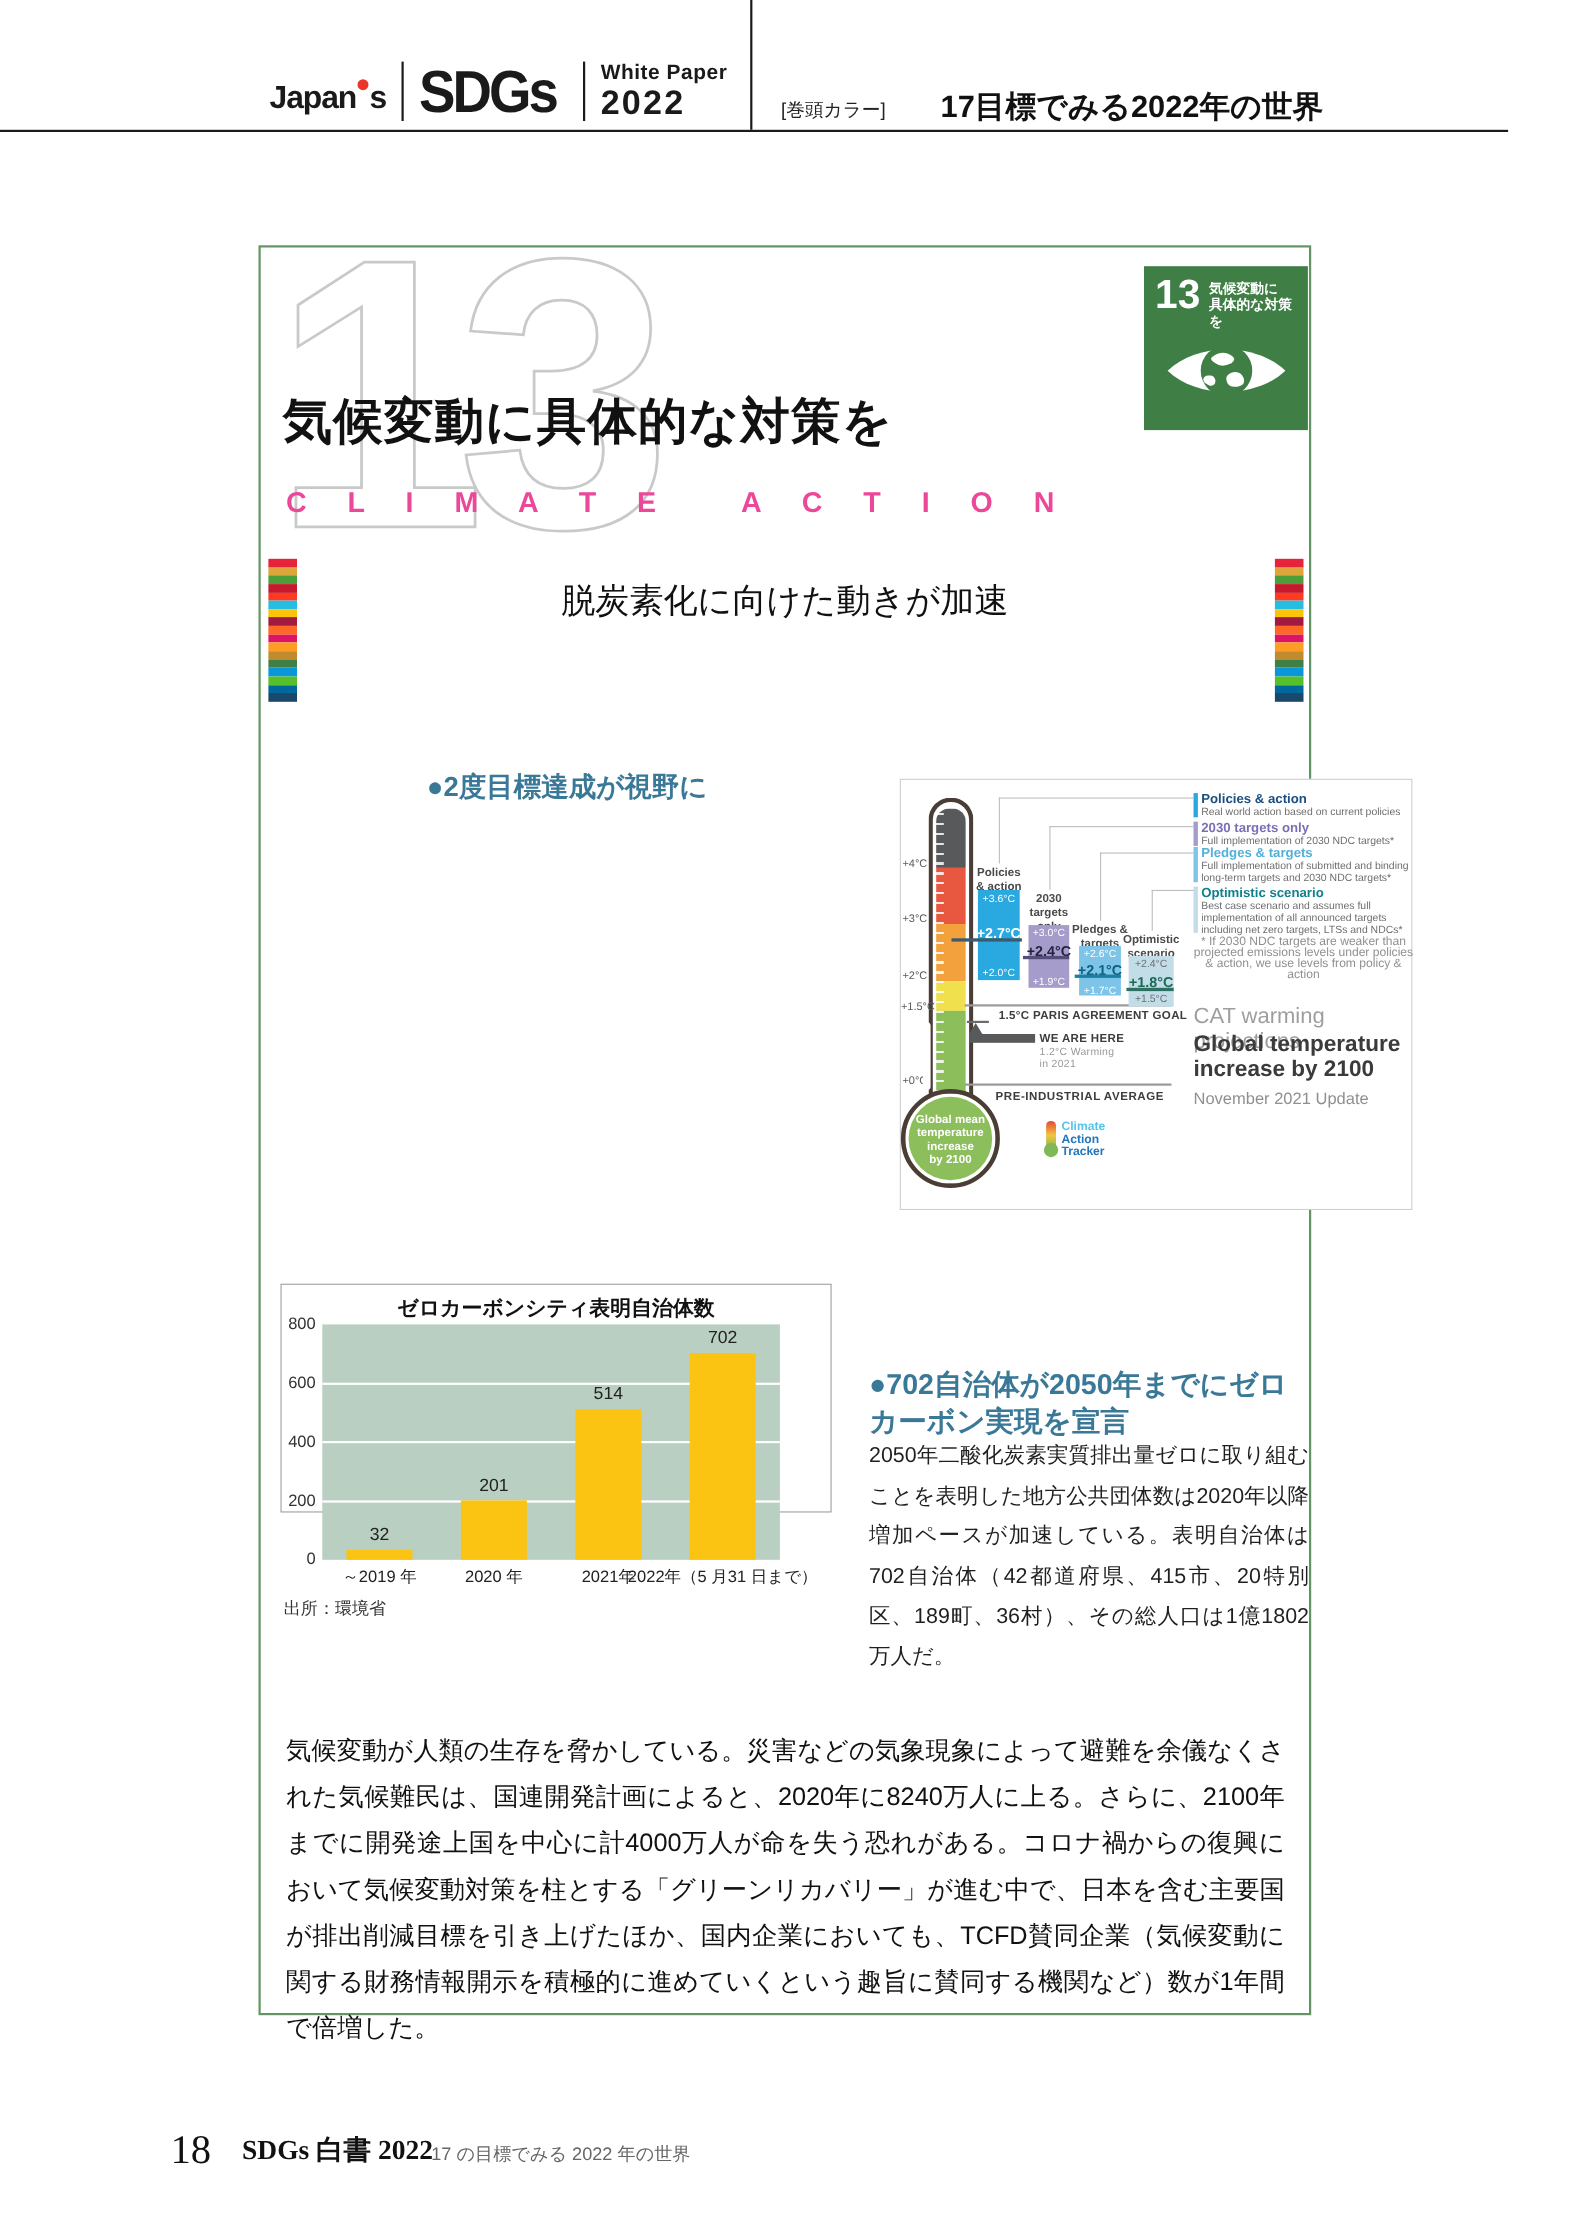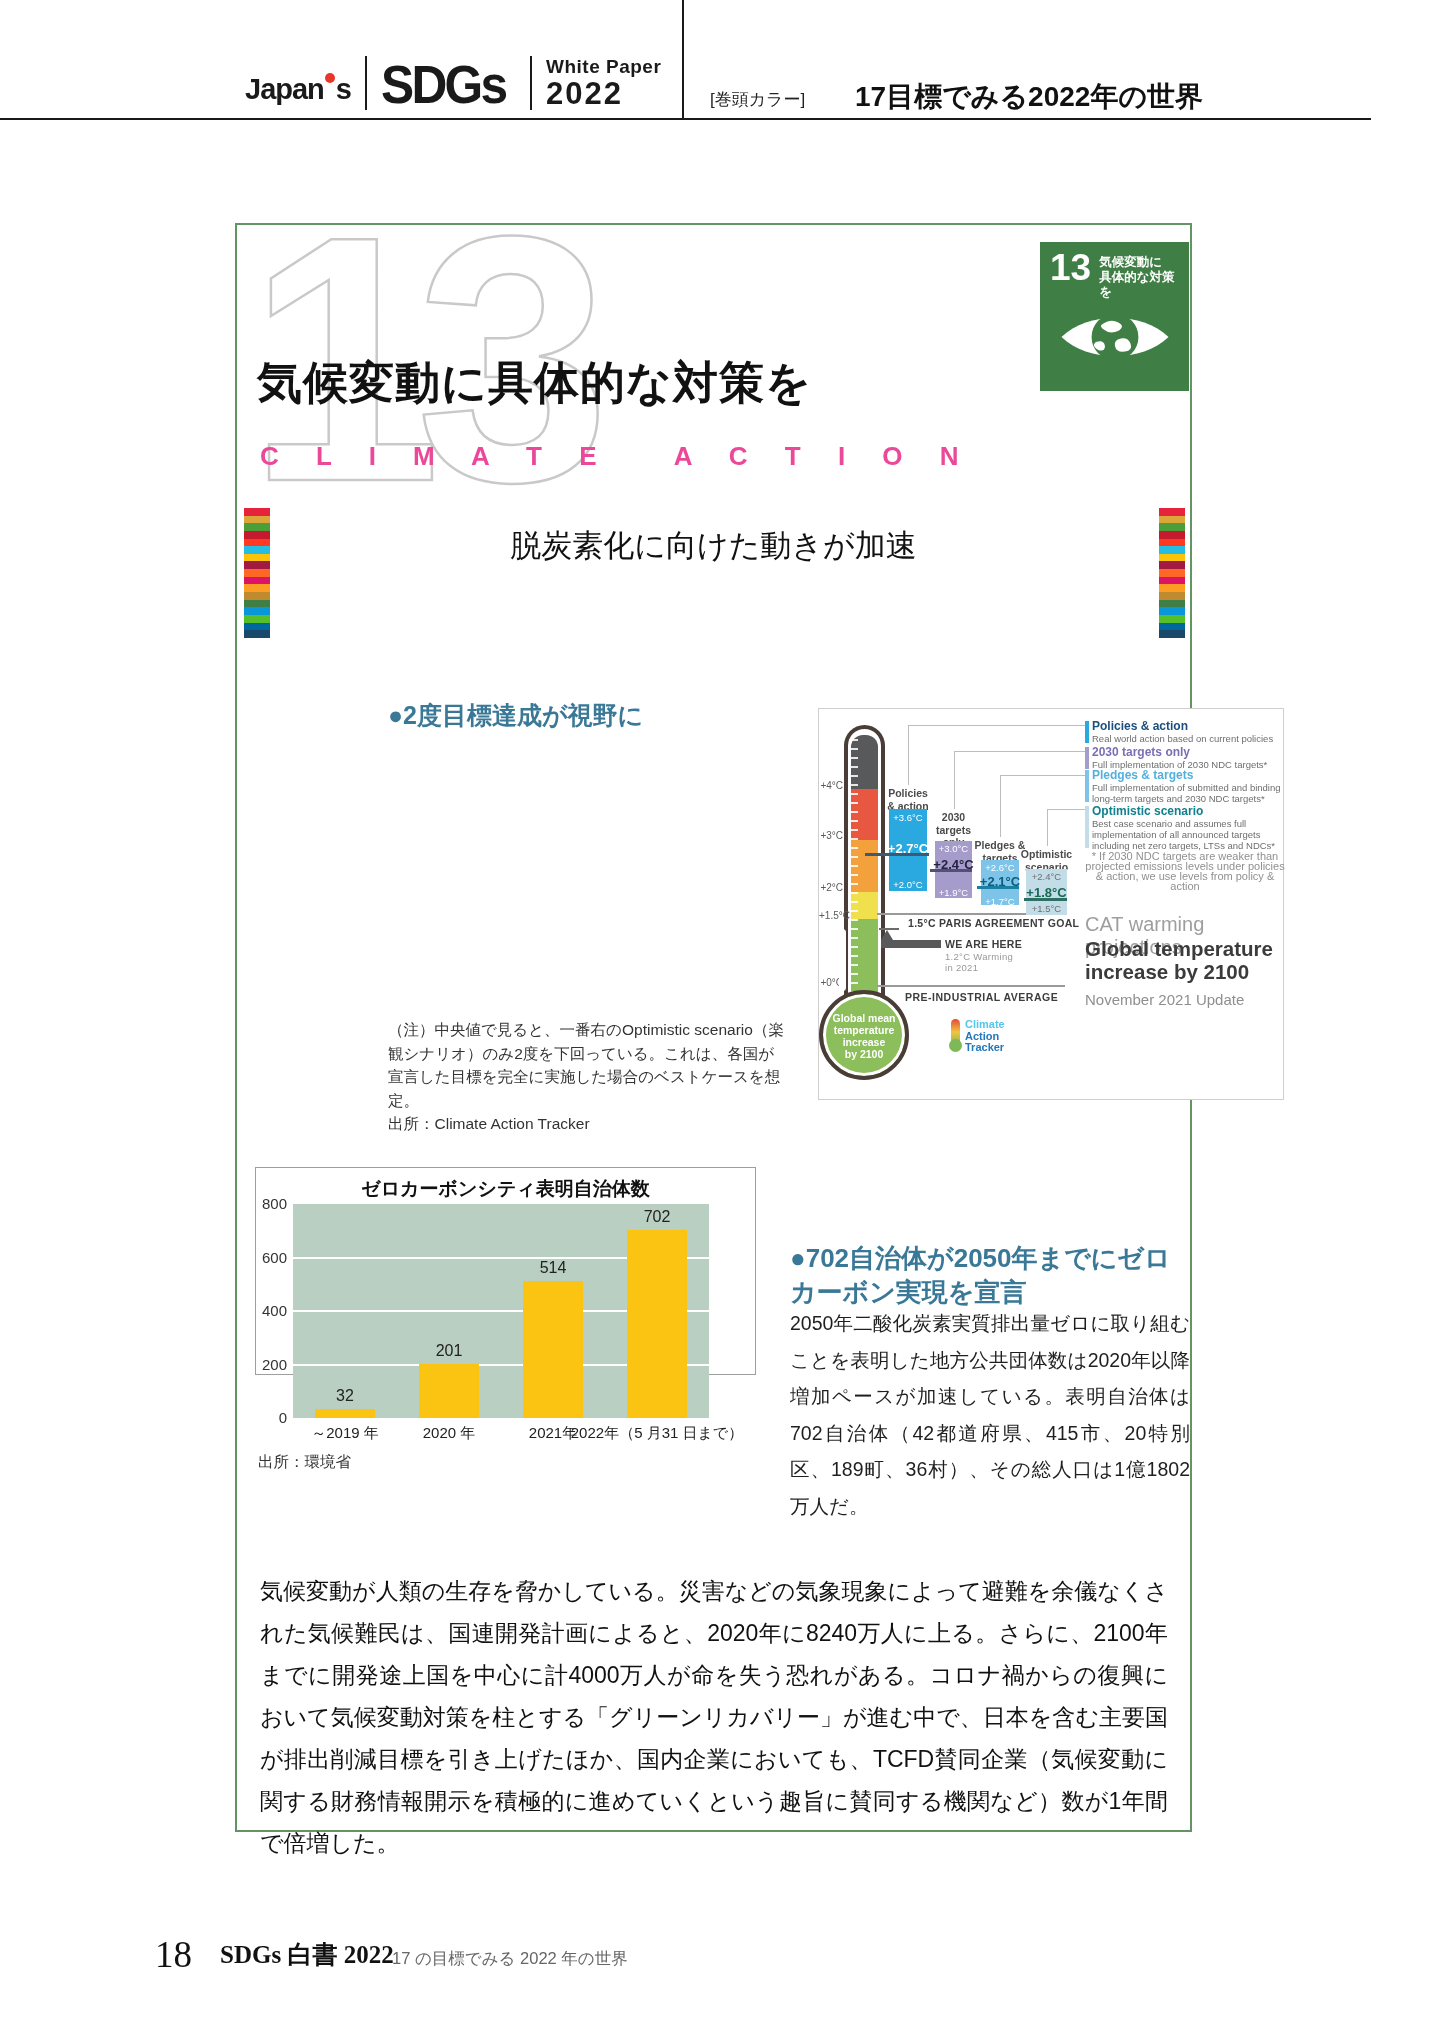--- a/index.html
+++ b/index.html
@@ -176,24 +176,20 @@
         <div style="background: rgb(0, 104, 157);"></div>
         <div style="background: rgb(25, 72, 106);"></div>
       </div>
 
     <div class="lead">
       <div>脱炭素化に向けた動きが加速</div>
     </div>
 
     <h2 class="sec-heading sec1-heading">●2度目標達成が視野に</h2>
 
-    <div class="note-block">
-      <div>（注）中央値で見ると、一番右のOptimistic scenario（楽観シナリオ）のみ2度を下回っている。これは、各国が宣言した目標を完全に実施した場合のベストケースを想定。</div>
-      <div>出所：Climate Action Tracker</div>
-    </div>
 
     <h2 class="sec-heading sec2-heading">
       <span>●702自治体が2050年までにゼロ</span><br><span>カーボン実現を宣言</span>
     </h2>
     <p class="sec2-body">2050年二酸化炭素実質排出量ゼロに取り組むことを表明した地方公共団体数は2020年以降増加ペースが加速している。表明自治体は702自治体（42都道府県、415市、20特別区、189町、36村）、その総人口は1億1802万人だ。</p>
 
     <p class="closing">気候変動が人類の生存を脅かしている。災害などの気象現象によって避難を余儀なくされた気候難民は、国連開発計画によると、2020年に8240万人に上る。さらに、2100年までに開発途上国を中心に計4000万人が命を失う恐れがある。コロナ禍からの復興において気候変動対策を柱とする「グリーンリカバリー」が進む中で、日本を含む主要国が排出削減目標を引き上げたほか、国内企業においても、TCFD賛同企業（気候変動に関する財務情報開示を積極的に進めていくという趣旨に賛同する機関など）数が1年間で倍増した。</p>
   </div>
 
   <div class="cat-card" id="catCard">

